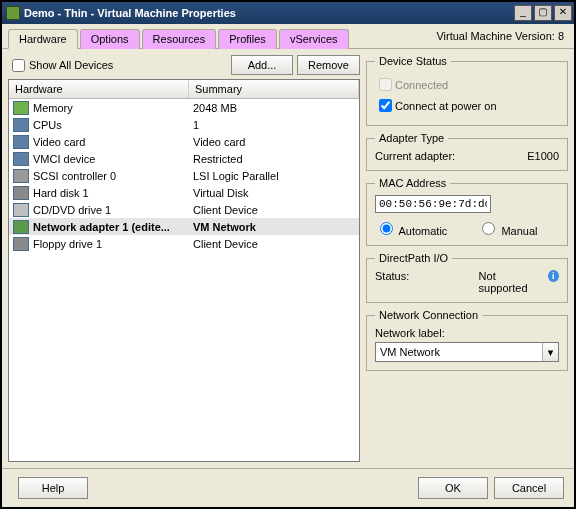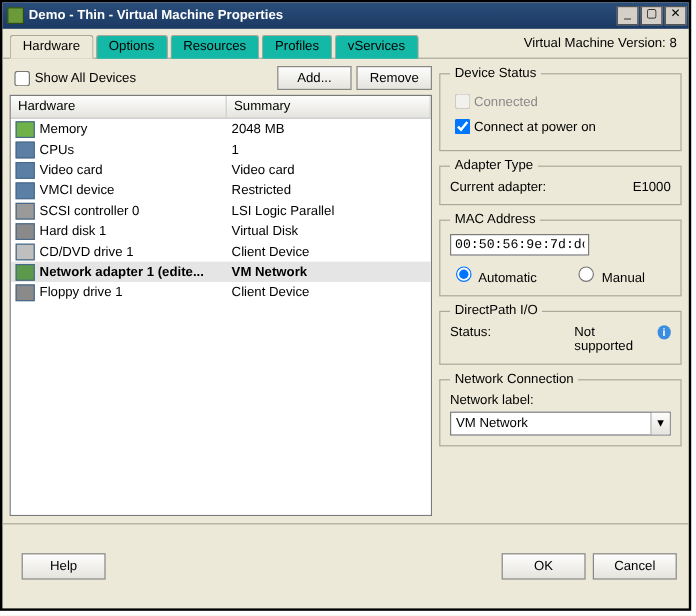--- a/index.html
+++ b/index.html
@@ -50,21 +50,21 @@
   .tabbar {
     display: flex;
     padding: 4px 6px 0 6px;
     border-bottom: 1px solid #aca899;
     position: relative;
   }
   .tab {
     padding: 3px 10px 3px 10px;
     border: 1px solid #aca899;
     border-bottom: none;
-    background: #14b8a6;
+    background: #f0abfc;
     margin-right: 2px;
     border-radius: 3px 3px 0 0;
     cursor: pointer;
     position: relative;
     top: 1px;
   }
   .tab.active {
     background: #ece9d8;
     top: 1px;
     z-index: 2;
@@ -188,21 +188,21 @@
   .combo .arrow {
     width:16px; height:100%;
     background: linear-gradient(#fdfdfd,#e5e4de);
     border-left:1px solid #b0b0b0;
     text-align:center;
     line-height:18px;
     cursor:pointer;
   }
   .bottom {
     border-top: 1px solid #aca899;
-    padding: 24px 10px;
+    padding: 8px 10px;
     display:flex;
     align-items:center;
   }
   .bottom .spacer { flex:1; }
   .bottom .btn { min-width: 70px; height: 22px; margin-left:6px; }
 </style>
 </head>
 <body>
 
 <div class="window">

